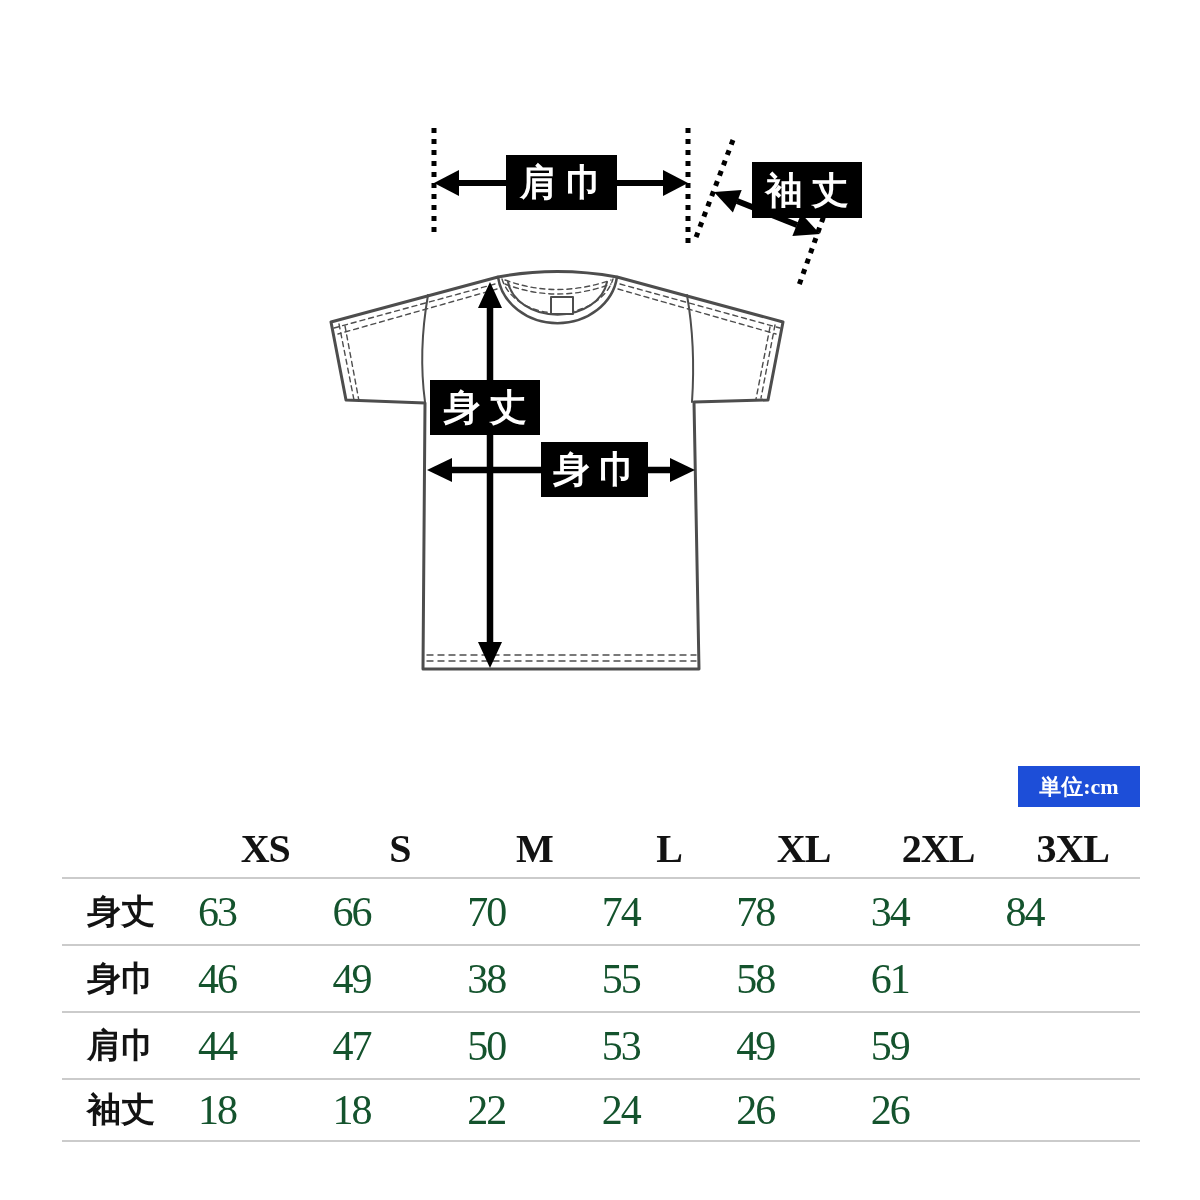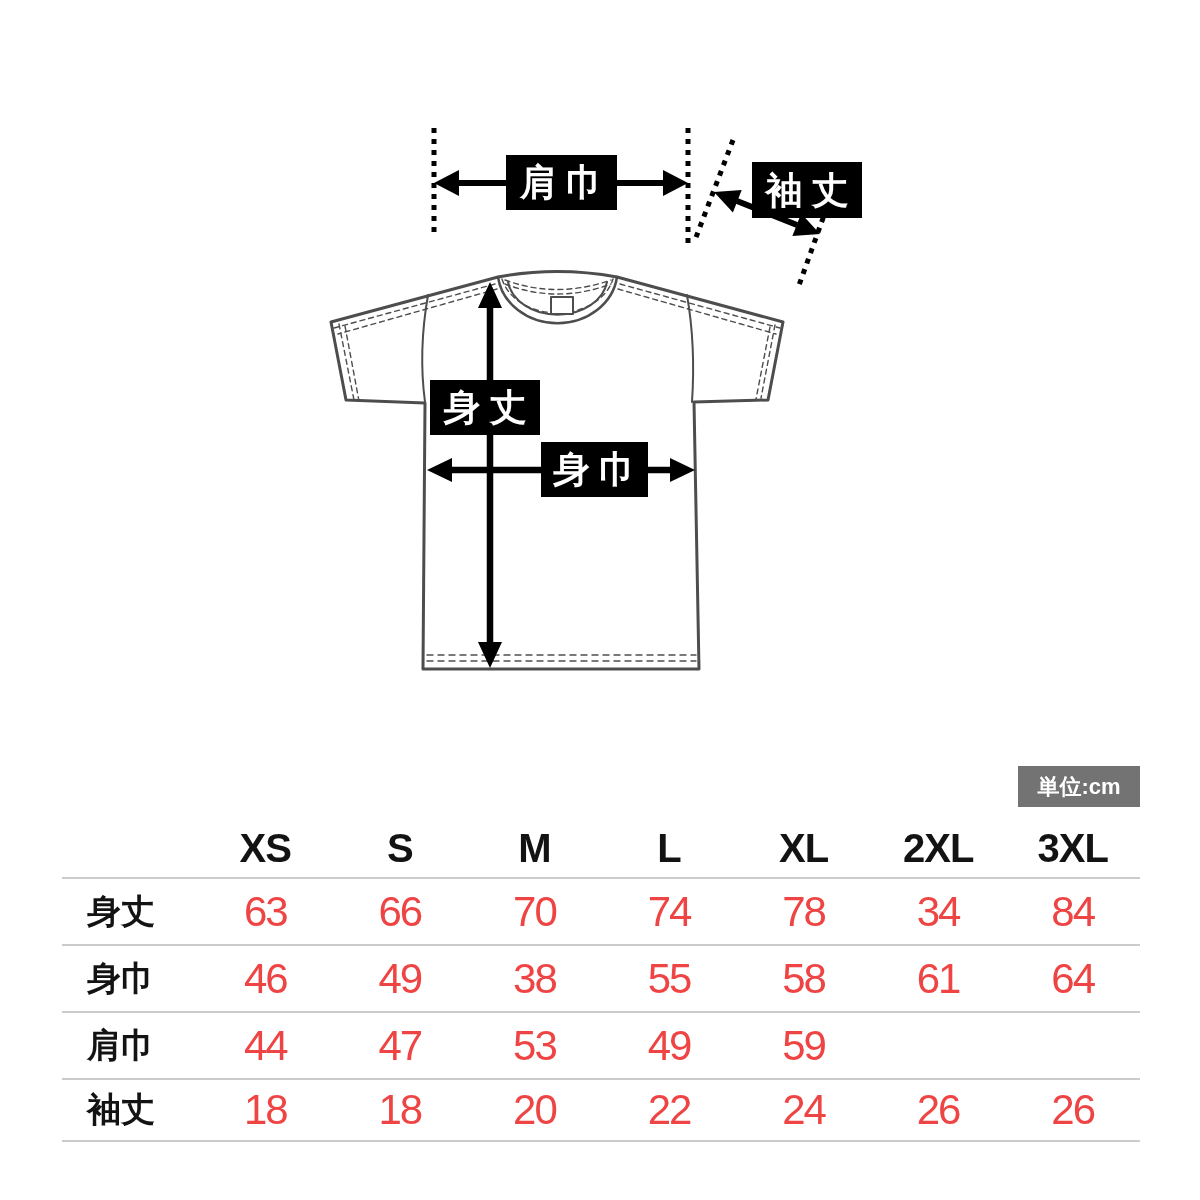--- a/index.html
+++ b/index.html
@@ -1,29 +1,29 @@
 <!DOCTYPE html>
 <html><head>
 <meta charset="utf-8">
 <style>
   html,body{margin:0;padding:0;background:#fff;}
   .stage{
     position:relative;width:1200px;height:1200px;background:#fff;overflow:hidden;
-    font-family:Liberation Sans, sans-serif;
+    font-family:Liberation Serif, serif;
   }
   .diagram-svg{position:absolute;left:0;top:0;}
   .measure-label{
     position:absolute;background:#000;color:#fff;
     display:flex;align-items:center;justify-content:center;
     font-weight:600;font-size:37px;letter-spacing:9px;text-indent:9px;
     line-height:1;user-select:none;
   }
   .unit-label{
     position:absolute;left:1018px;top:766px;width:122px;height:41px;
-    background:#737373;color:#fff;display:flex;align-items:center;justify-content:center;
+    background:#1d4ed8;color:#fff;display:flex;align-items:center;justify-content:center;
     font-weight:700;font-size:22px;line-height:1;
   }
   .size-table{
     position:absolute;left:62px;top:820px;width:1078px;
     color:#111;
   }
   .t-row{
     display:grid;
     grid-template-columns:136px repeat(7,1fr);
     align-items:center;
@@ -31,21 +31,21 @@
   .t-row.header{height:57px;border-bottom:2px solid #cbcbcb;}
   .t-row.data{height:65px;border-bottom:2px solid #cbcbcb;}
   .t-row.data.last{height:60px;}
   .h-cell{
     text-align:center;font-weight:700;font-size:40px;letter-spacing:-1px;color:#131313;
   }
   .label-cell{
     font-weight:700;font-size:34px;padding-left:25px;color:#131313;white-space:nowrap;
   }
   .num-cell{
-    text-align:center;font-weight:400;font-size:42px;letter-spacing:-2px;color:#ef4444;
+    text-align:left;font-weight:400;font-size:42px;letter-spacing:-2px;color:#14532d;
   }
 </style>
 </head>
 <body>
 
 <div class="stage">
 
   <svg class="diagram-svg" width="1200" height="760" viewBox="0 0 1200 760">
 
     <g stroke="#4d4d4d" fill="none" stroke-linejoin="round" stroke-linecap="round">
@@ -142,37 +142,36 @@
     </div>
 
     <div class="t-row data">
       <div class="label-cell">身巾</div>
       <div class="num-cell">46</div>
       <div class="num-cell">49</div>
       <div class="num-cell">38</div>
       <div class="num-cell">55</div>
       <div class="num-cell">58</div>
       <div class="num-cell">61</div>
-      <div class="num-cell">64</div>
     </div>
 
     <div class="t-row data">
       <div class="label-cell">肩巾</div>
       <div class="num-cell">44</div>
       <div class="num-cell">47</div>
+      <div class="num-cell">50</div>
       <div class="num-cell">53</div>
       <div class="num-cell">49</div>
       <div class="num-cell">59</div>
     </div>
 
     <div class="t-row data last">
       <div class="label-cell">袖丈</div>
       <div class="num-cell">18</div>
       <div class="num-cell">18</div>
-      <div class="num-cell">20</div>
       <div class="num-cell">22</div>
       <div class="num-cell">24</div>
       <div class="num-cell">26</div>
       <div class="num-cell">26</div>
     </div>
   </div>
 
 </div>
 
 </body></html>

